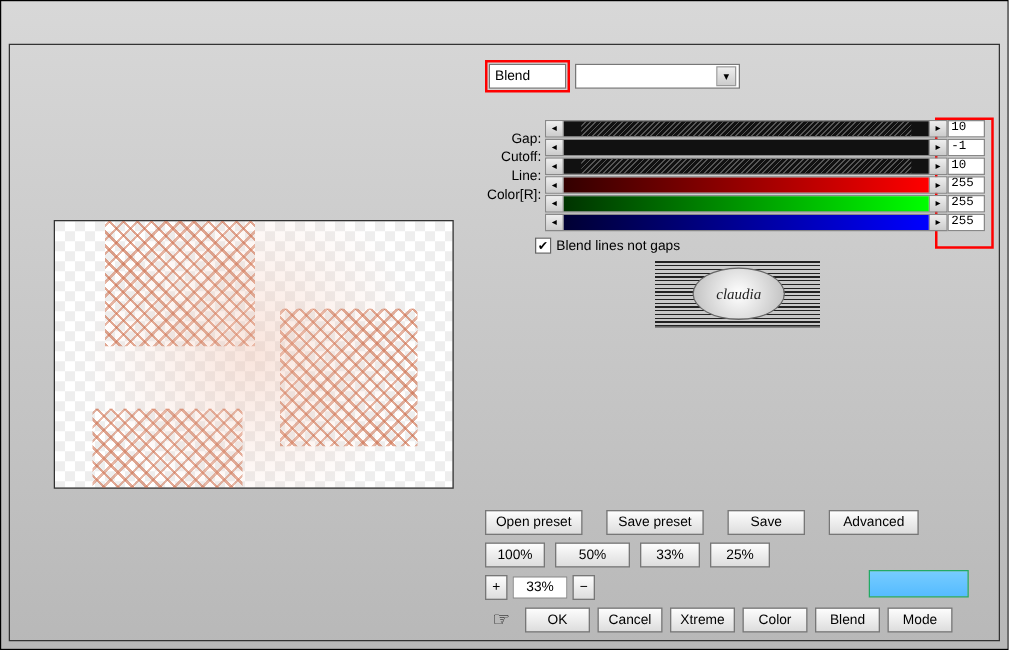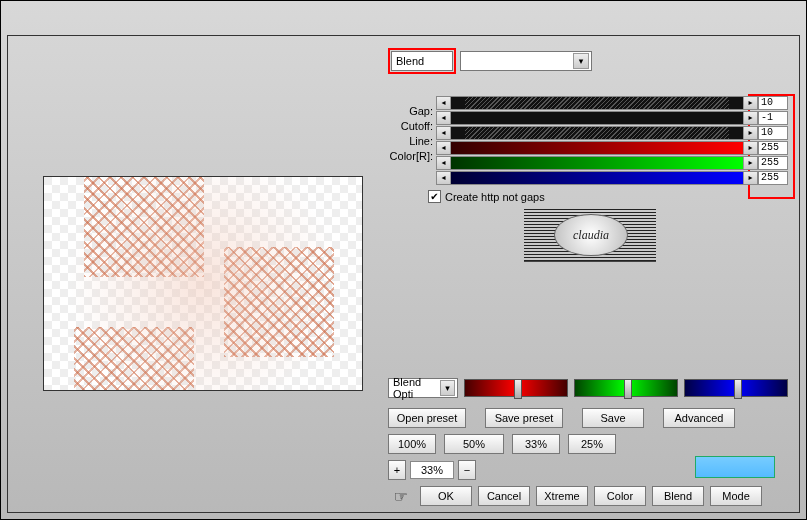--- a/index.html
+++ b/index.html
@@ -171,43 +171,28 @@
           <div class="scrollbar" style="flex:1">
             <div class="scroll-arrow">◂</div>
             <div class="scroll-track track-blue"></div>
             <div class="scroll-arrow right">▸</div>
           </div>
           <div class="valbox">255</div>
         </div>
 
         <div class="checkbox-row">
           <div class="chk">✔</div>
-          <span>Create http not gaps</span>
+          <span>Blend lines not gaps</span>
         </div>
 
         <div class="logo">
           <div class="stripes"></div>
           <div class="oval">claudia</div>
         </div>
 
-        <div class="blend-row">
-          <div class="dropdown blend-drop">
-            <span>Blend Opti</span>
-            <div class="arrow"></div>
-          </div>
-          <div class="color-slider cs-red">
-              <div class="thumb"></div>
-            </div>
-          <div class="color-slider cs-green">
-              <div class="thumb"></div>
-            </div>
-          <div class="color-slider cs-blue">
-              <div class="thumb"></div>
-            </div>
-        </div>
 
         <div class="preset-row">
           <div class="btn" style="width:78px">Open preset</div>
           <div class="btn" style="width:78px">Save preset</div>
           <div class="btn" style="width:62px">Save</div>
           <div class="btn" style="width:72px">Advanced</div>
         </div>
 
         <div class="pct-row">
           <div class="btn" style="width:48px">100%</div>

